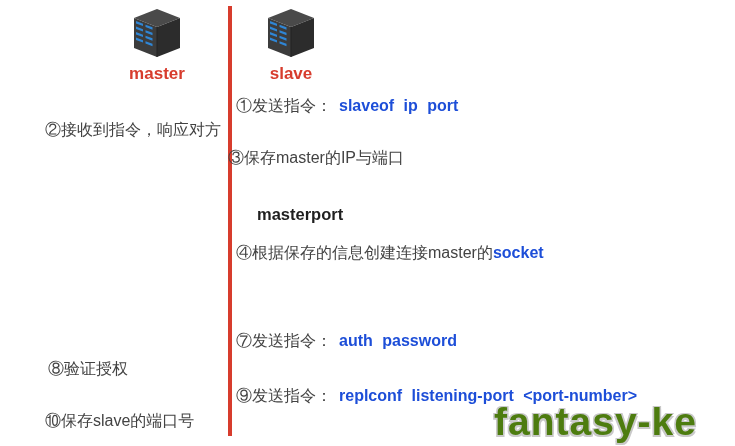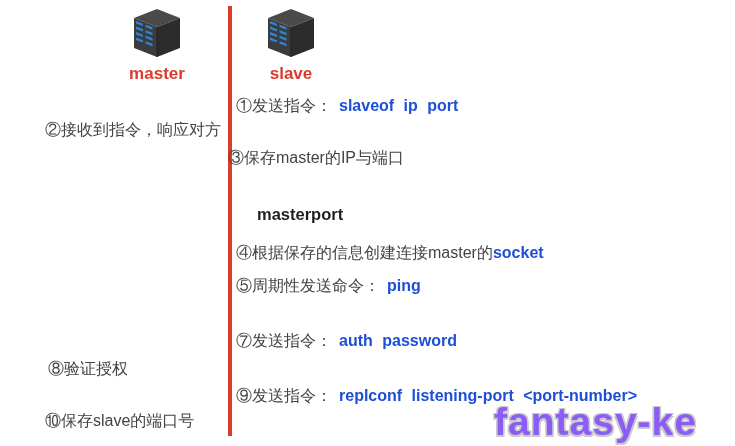--- a/index.html
+++ b/index.html
@@ -25,21 +25,21 @@
   .s1{left:236px;top:96px;}
   .s3{left:228px;top:148px;}
   .s3sub1{left:257px;top:178px;}
   .s3sub2{left:257px;top:205px;}
   .s4{left:236px;top:243px;}
   .s5{left:236px;top:276px;}
   .s7{left:236px;top:331px;}
   .s9{left:236px;top:386px;}
   .watermark{
     position:absolute;right:6px;bottom:2px;z-index:1;
-    font-size:39px;font-weight:700;letter-spacing:1px;color:#8b5cf6;
+    font-size:39px;font-weight:700;letter-spacing:1px;color:#4d7c0f;
     text-shadow:-1.5px -1.5px 0 #c9c9c9, 1.5px -1.5px 0 #c9c9c9,
                 -1.5px 1.5px 0 #c9c9c9, 1.5px 1.5px 0 #c9c9c9;
   }
 </style>
 </head>
 <body>
 
 <div class="canvas">
 
   <div class="node node-master">
@@ -101,23 +101,20 @@
   <div class="step s1">
     <span>①</span><span>发送指令：</span><span class="cmd gap">slaveof ip port</span>
   </div>
   <div class="step s3">
     <span>③</span><span>保存master的IP与端口</span>
   </div>
   <div class="cmdline s3sub2">masterport</div>
   <div class="step s4">
     <span>④</span><span>根据保存的信息创建连接master的</span><span class="cmd">socket</span>
   </div>
-  <div class="step s5">
-    <span>⑤</span><span>周期性发送命令：</span><span class="cmd gap">ping</span>
-  </div>
   <div class="step s7">
     <span>⑦</span><span>发送指令：</span><span class="cmd gap">auth password</span>
   </div>
   <div class="step s9">
     <span>⑨</span><span>发送指令：</span><span class="cmd gap">replconf listening-port &lt;port-number&gt;</span>
   </div>
 
   <div class="watermark">fantasy-ke</div>
 
 </div>

